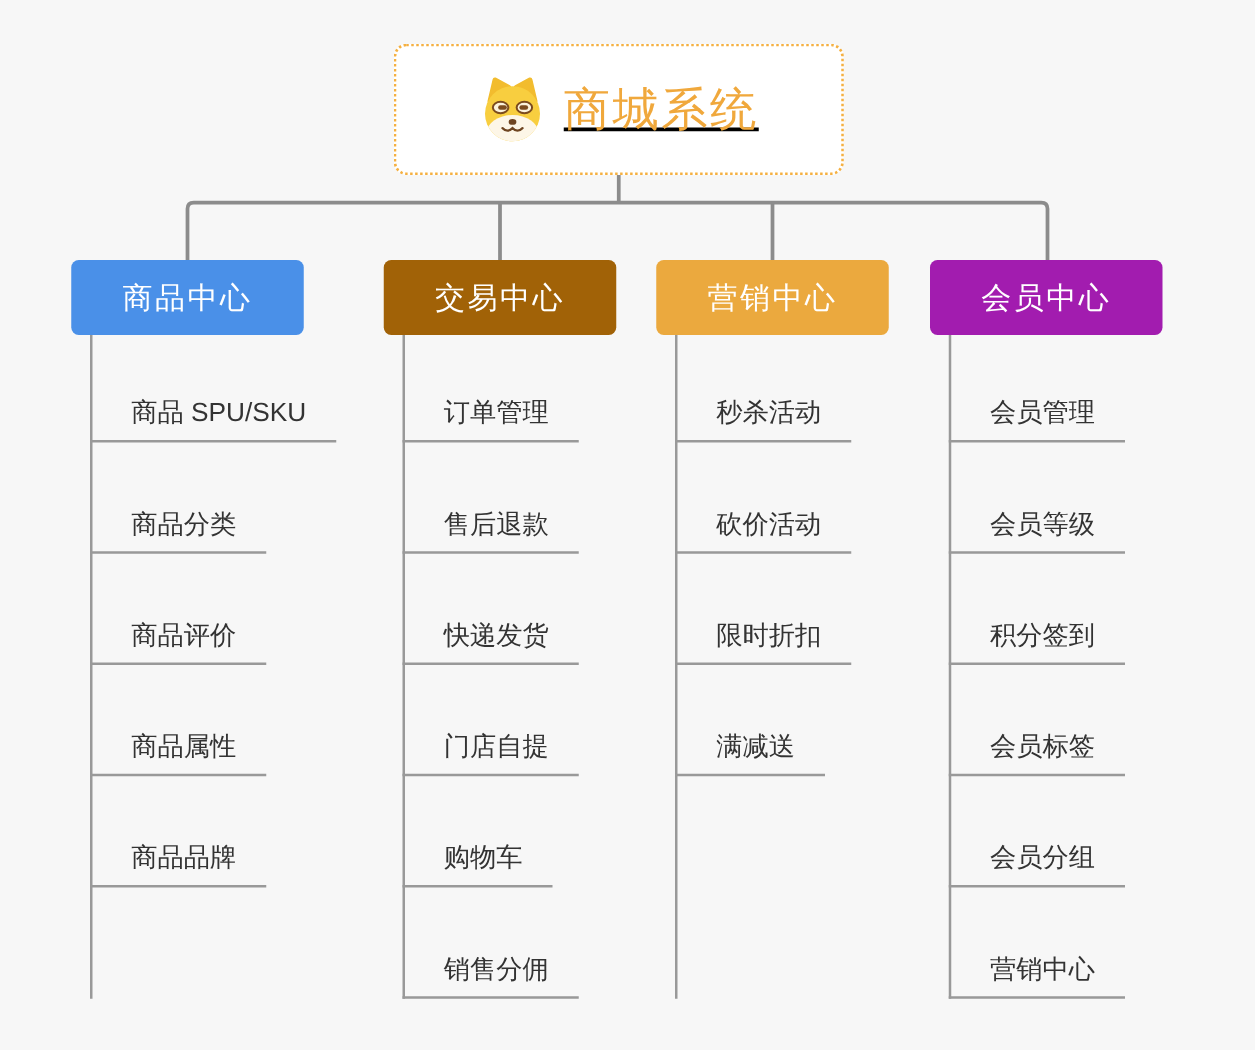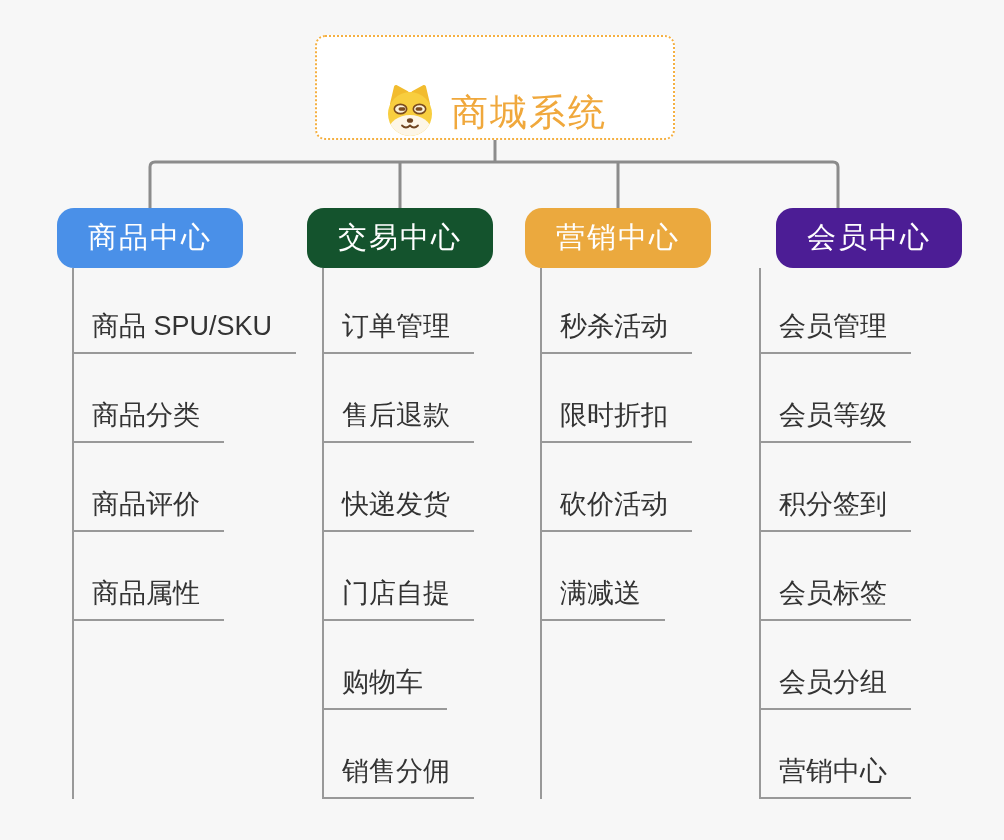--- a/index.html
+++ b/index.html
@@ -19,44 +19,45 @@
     pointer-events: none;
   }
   .connectors path { fill: none; stroke-width: 3px; }
   .root-node {
     position: absolute;
     left: 315px; top: 35px;
     width: 360px; height: 105px;
     background: #ffffff;
     border: 2px dotted var(--root-border, #f5b041);
     border-radius: 10px;
-    display: flex; align-items: flex-end; justify-content: center;
+    display: flex; align-items: center; justify-content: center;
     gap: 14px;
     cursor: pointer;
+    text-decoration: underline;
   }
   .root-title {
     font-size: 37px;
     font-weight: 500;
     letter-spacing: 2px;
     color: var(--root-text, #f0a83c);
     white-space: nowrap;
   }
   .dog-icon { width: 54px; height: 54px; flex: 0 0 auto; }
   .col {
     position: absolute;
     top: 208px;
     width: 186px; height: 591px;
   }
   .branch-box {
     position: absolute;
     left: 0; top: 0;
     width: 186px; height: 60px;
-    border-radius: 17px;
+    border-radius: 6px;
     color: #ffffff;
-    font-size: 29px;
+    font-size: 24px;
     letter-spacing: 2px;
     display: flex; align-items: center; justify-content: center;
     white-space: nowrap;
     cursor: pointer;
   }
   .col-line {
     position: absolute;
     left: 15px; top: 60px;
     width: 0; height: 531px;
     border-left: 2px solid var(--underline, #999999);
@@ -66,23 +67,23 @@
     left: 0; top: 57px;
   }
   .leaf {
     height: 89px;
     display: flex;
     align-items: flex-end;
   }
   .leaf-text {
     display: inline-block;
     margin-left: 15px;
-    padding: 0 24px 8px 20px;
+    padding: 0 24px 8px 33px;
     border-bottom: 2px solid var(--underline, #999999);
-    font-size: 27px;
+    font-size: 21px;
     color: var(--leaf-text, #333333);
     white-space: nowrap;
     cursor: pointer;
     margin-top: 32px;
   }
 </style>
 </head>
 <body>
 
 <div class="canvas" style="--bg: #f7f7f7;">
@@ -120,25 +121,28 @@
         </div>
       <div class="leaf">
           <span class="leaf-text">商品分类</span>
         </div>
       <div class="leaf">
           <span class="leaf-text">商品评价</span>
         </div>
       <div class="leaf">
           <span class="leaf-text">商品属性</span>
         </div>
+      <div class="leaf">
+          <span class="leaf-text">商品品牌</span>
+        </div>
     </div>
   </div>
 
   <div class="col" style="left:307px">
-    <div class="branch-box" style="background-color: #14532d;">交易中心</div>
+    <div class="branch-box" style="background-color: #a16207;">交易中心</div>
     <div class="col-line"></div>
     <div class="leaves">
       <div class="leaf">
           <span class="leaf-text">订单管理</span>
         </div>
       <div class="leaf">
           <span class="leaf-text">售后退款</span>
         </div>
       <div class="leaf">
           <span class="leaf-text">快递发货</span>
@@ -156,33 +160,33 @@
   </div>
 
   <div class="col" style="left:525px">
     <div class="branch-box" style="background-color: rgb(235, 169, 62);">营销中心</div>
     <div class="col-line"></div>
     <div class="leaves">
       <div class="leaf">
           <span class="leaf-text">秒杀活动</span>
         </div>
       <div class="leaf">
+          <span class="leaf-text">砍价活动</span>
+        </div>
+      <div class="leaf">
           <span class="leaf-text">限时折扣</span>
         </div>
       <div class="leaf">
-          <span class="leaf-text">砍价活动</span>
-        </div>
-      <div class="leaf">
           <span class="leaf-text">满减送</span>
         </div>
     </div>
   </div>
 
   <div class="col" style="left:744px">
-    <div class="branch-box" style="background-color: #4c1d95; margin-left: 32px;">会员中心</div>
+    <div class="branch-box" style="background-color: #a21caf;">会员中心</div>
     <div class="col-line"></div>
     <div class="leaves">
       <div class="leaf">
           <span class="leaf-text">会员管理</span>
         </div>
       <div class="leaf">
           <span class="leaf-text">会员等级</span>
         </div>
       <div class="leaf">
           <span class="leaf-text">积分签到</span>

